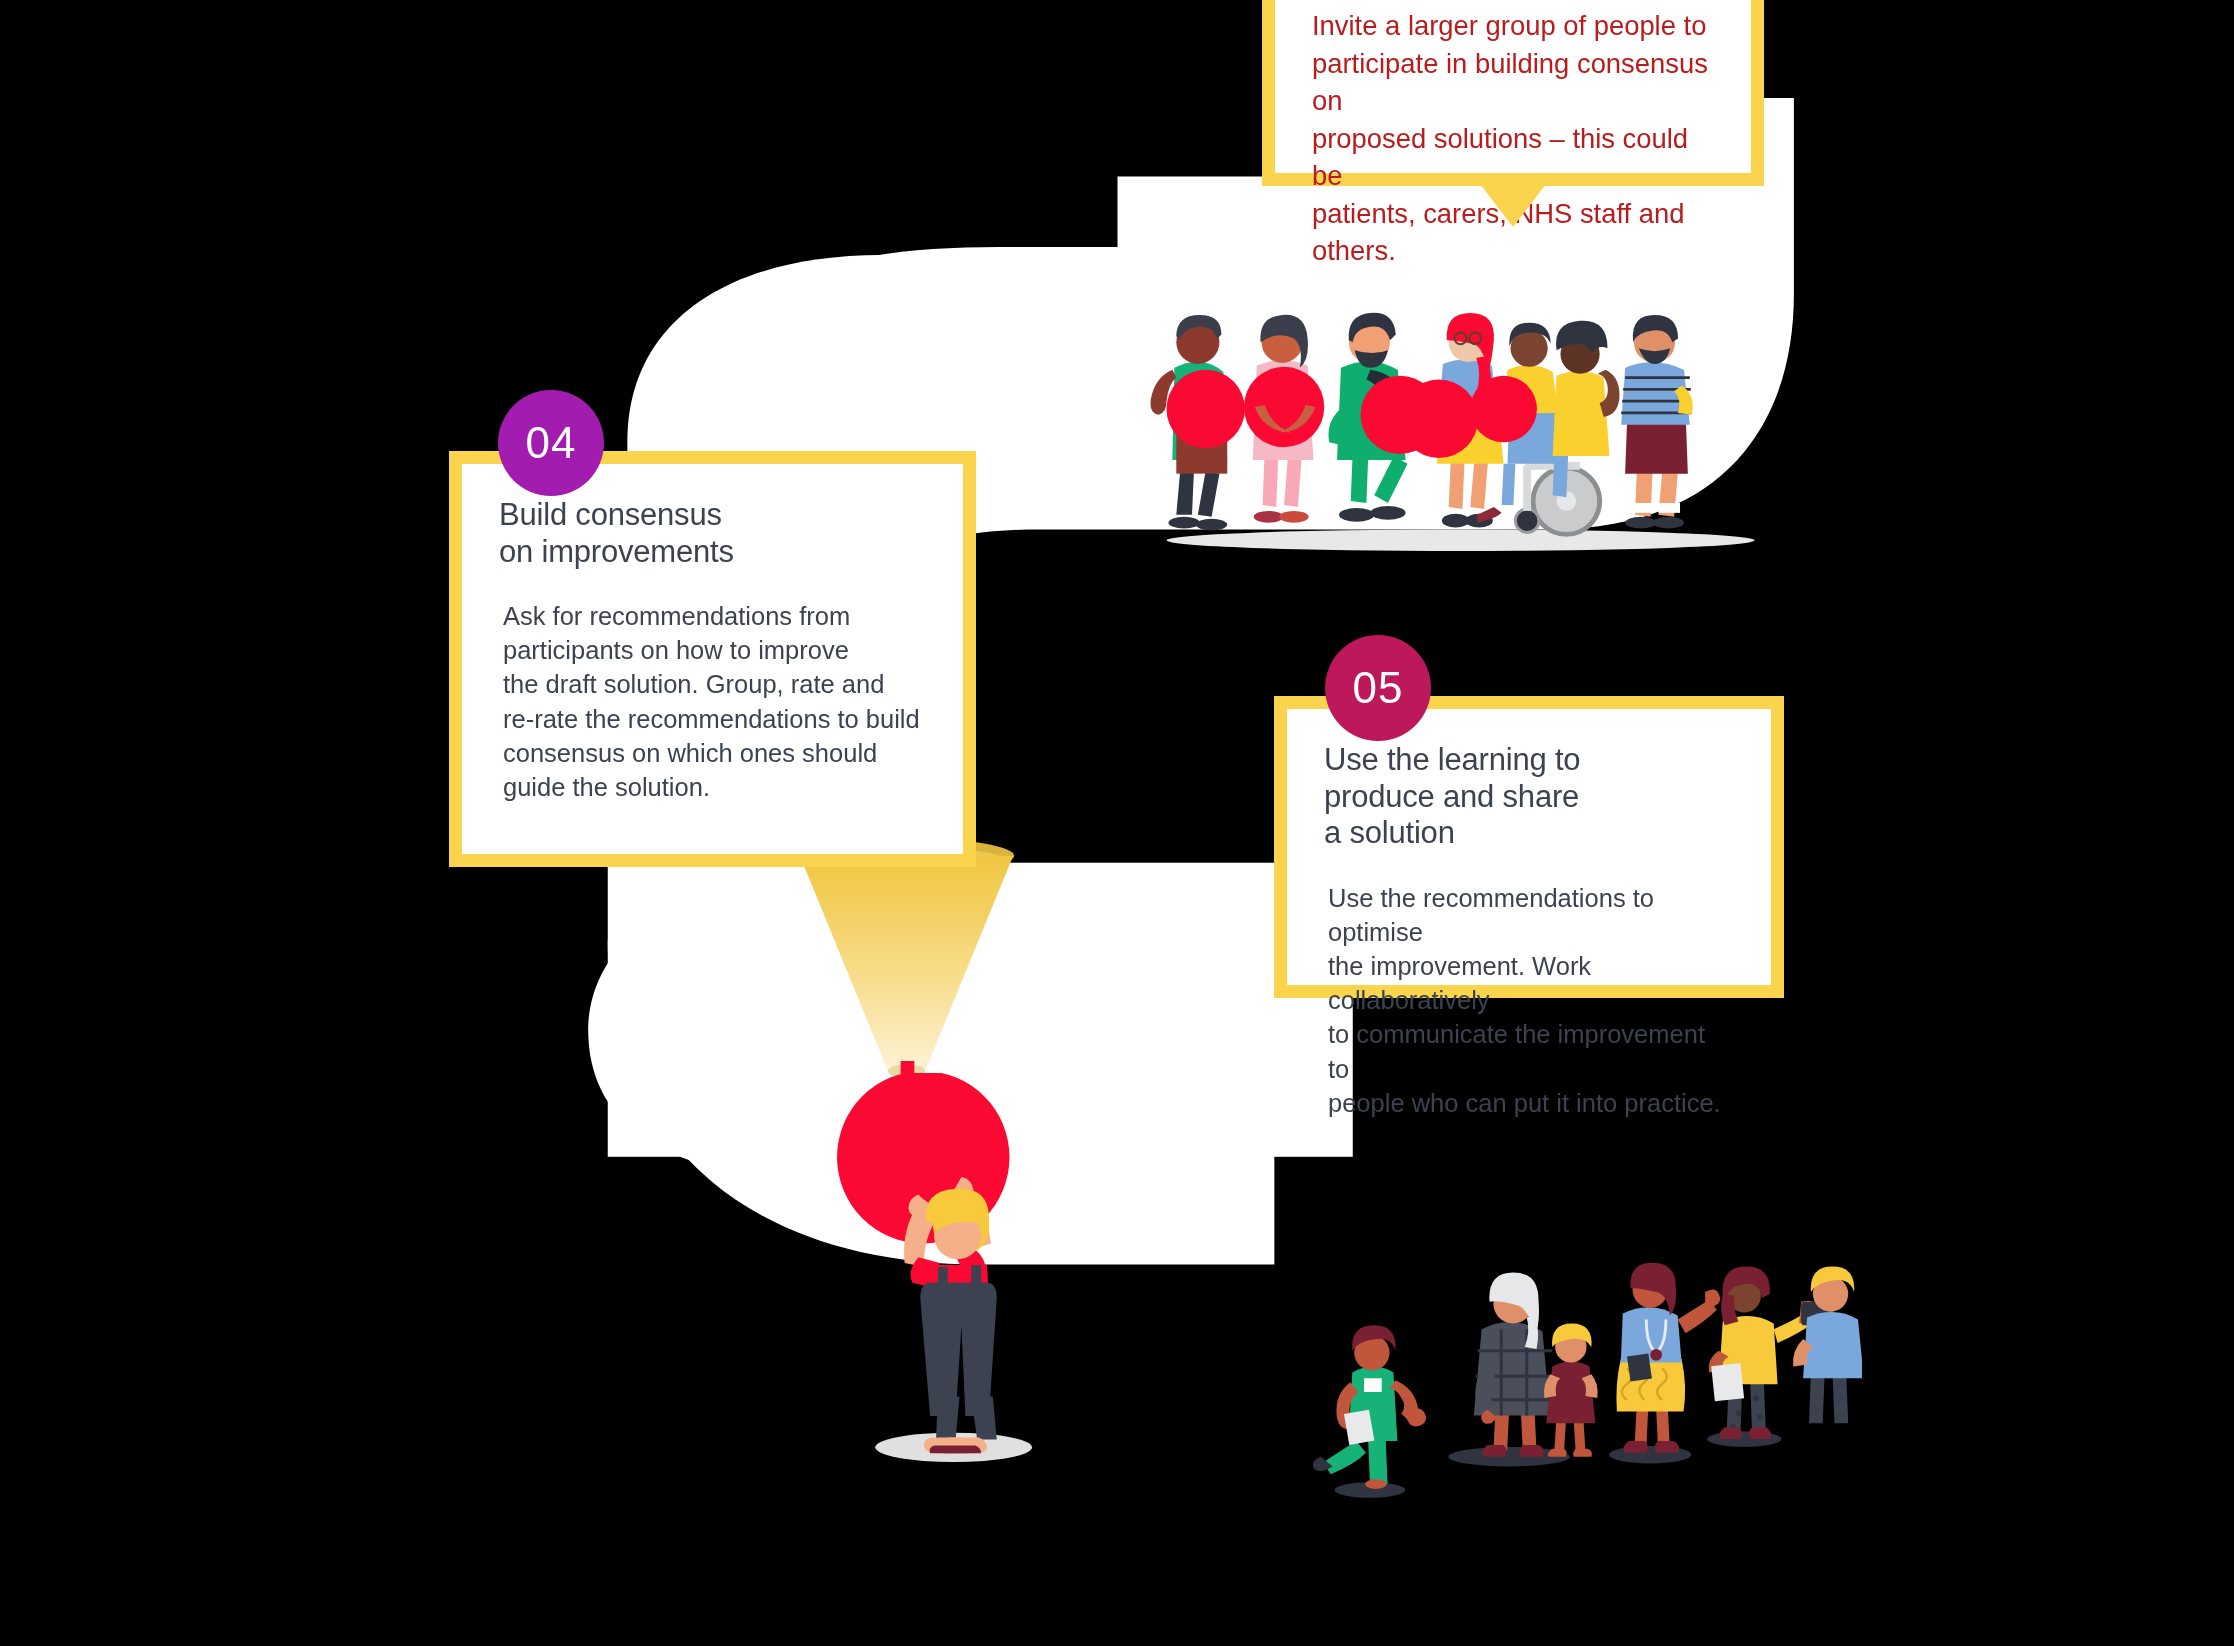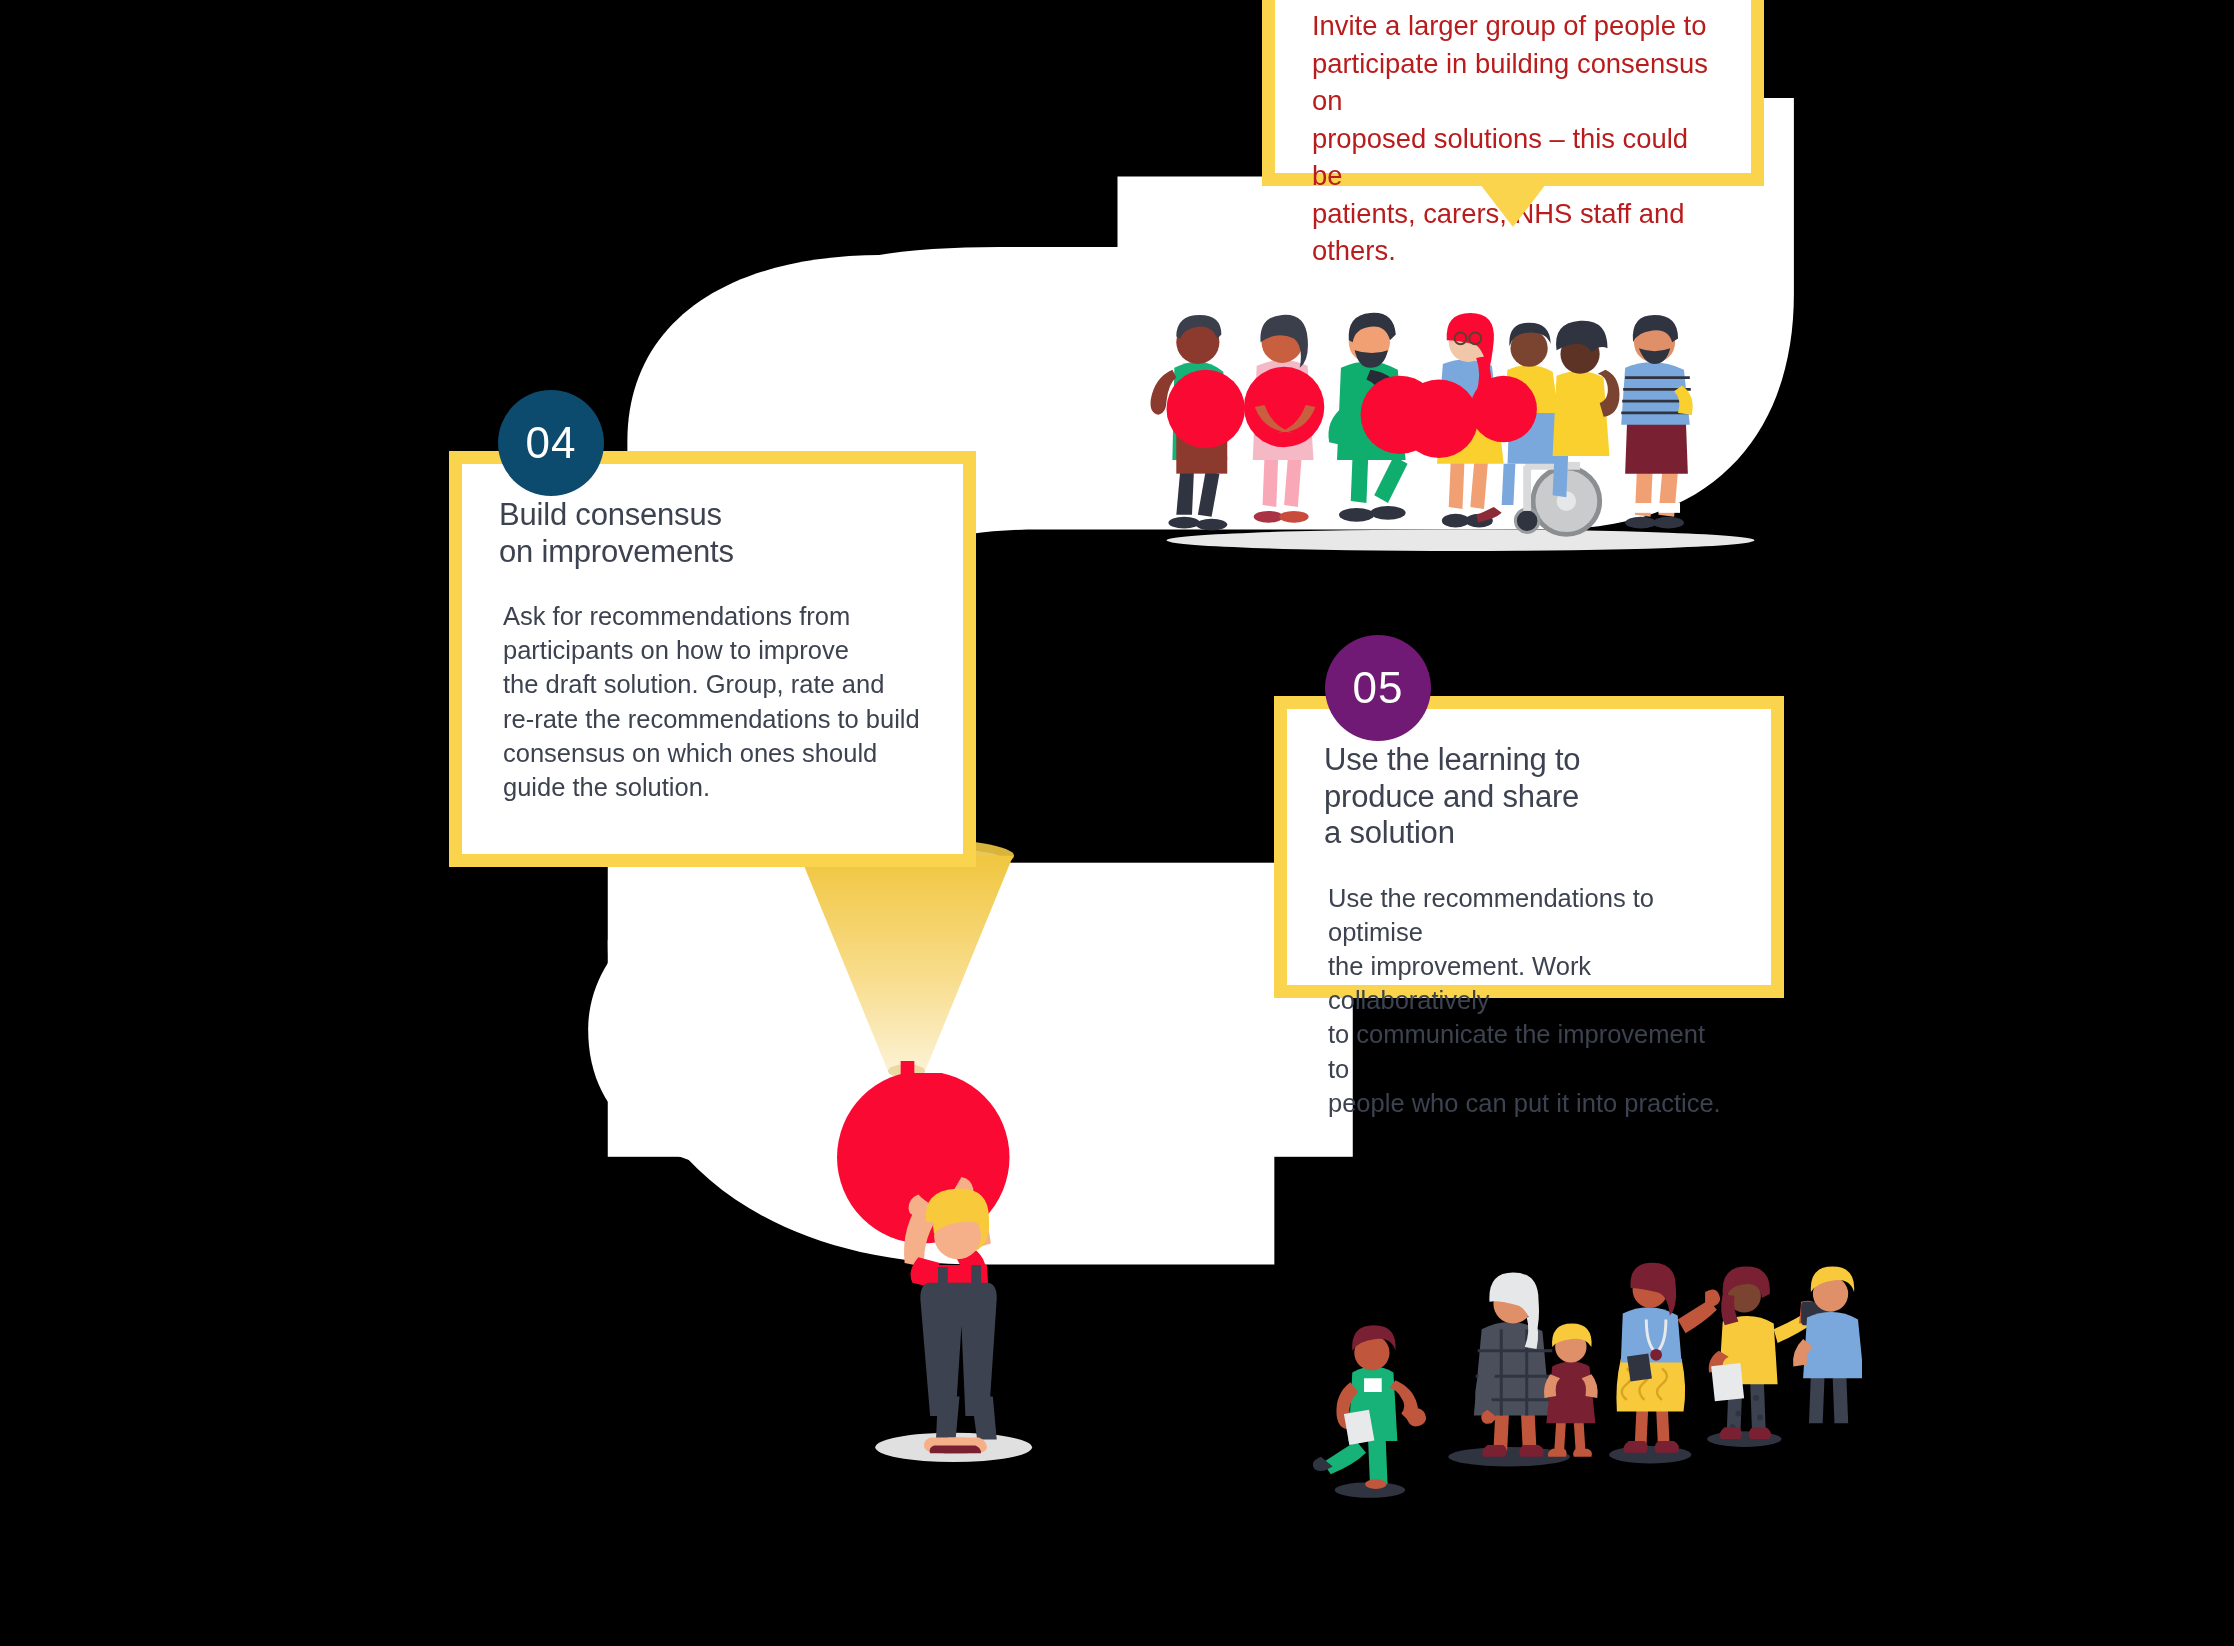--- a/index.html
+++ b/index.html
@@ -367,35 +367,35 @@
       <h2 class="card-title">Build consensus
 on improvements</h2>
       <p class="card-body">Ask for recommendations from
 participants on how to improve
 the draft solution. Group, rate and
 re-rate the recommendations to build
 consensus on which ones should
 guide the solution.</p>
     </div>
   </div>
-  <div class="badge" style="left:498px; top:390px; --green:#00A26F; background:#0c4a6e;">
+  <div class="badge" style="left:498px; top:390px; --green:#00A26F; background:#a21caf;">
     <span>04</span>
   </div>
   <div class="tail tail-down" style="left:799px; top:864px; border-top-color:#FBD44E;"></div>
 
   <div class="card" style="left:1274px; top:696px; width:510px; height:302px; --yellow:#FBD44E;">
     <div class="card-inner">
       <h2 class="card-title">Use the learning to
 produce and share
 a solution</h2>
       <p class="card-body">Use the recommendations to optimise
 the improvement. Work collaboratively
 to communicate the improvement to
 people who can put it into practice.</p>
     </div>
   </div>
-  <div class="badge" style="left:1325px; top:635px; --green:#00A26F; background:#701a75;">
+  <div class="badge" style="left:1325px; top:635px; --green:#00A26F; background:#be185d;">
     <span>05</span>
   </div>
   <div class="tail tail-left" style="left:1237px; top:900px; border-right-color:#FBD44E;"></div>
 
 </div>
 
 
 </body></html>

